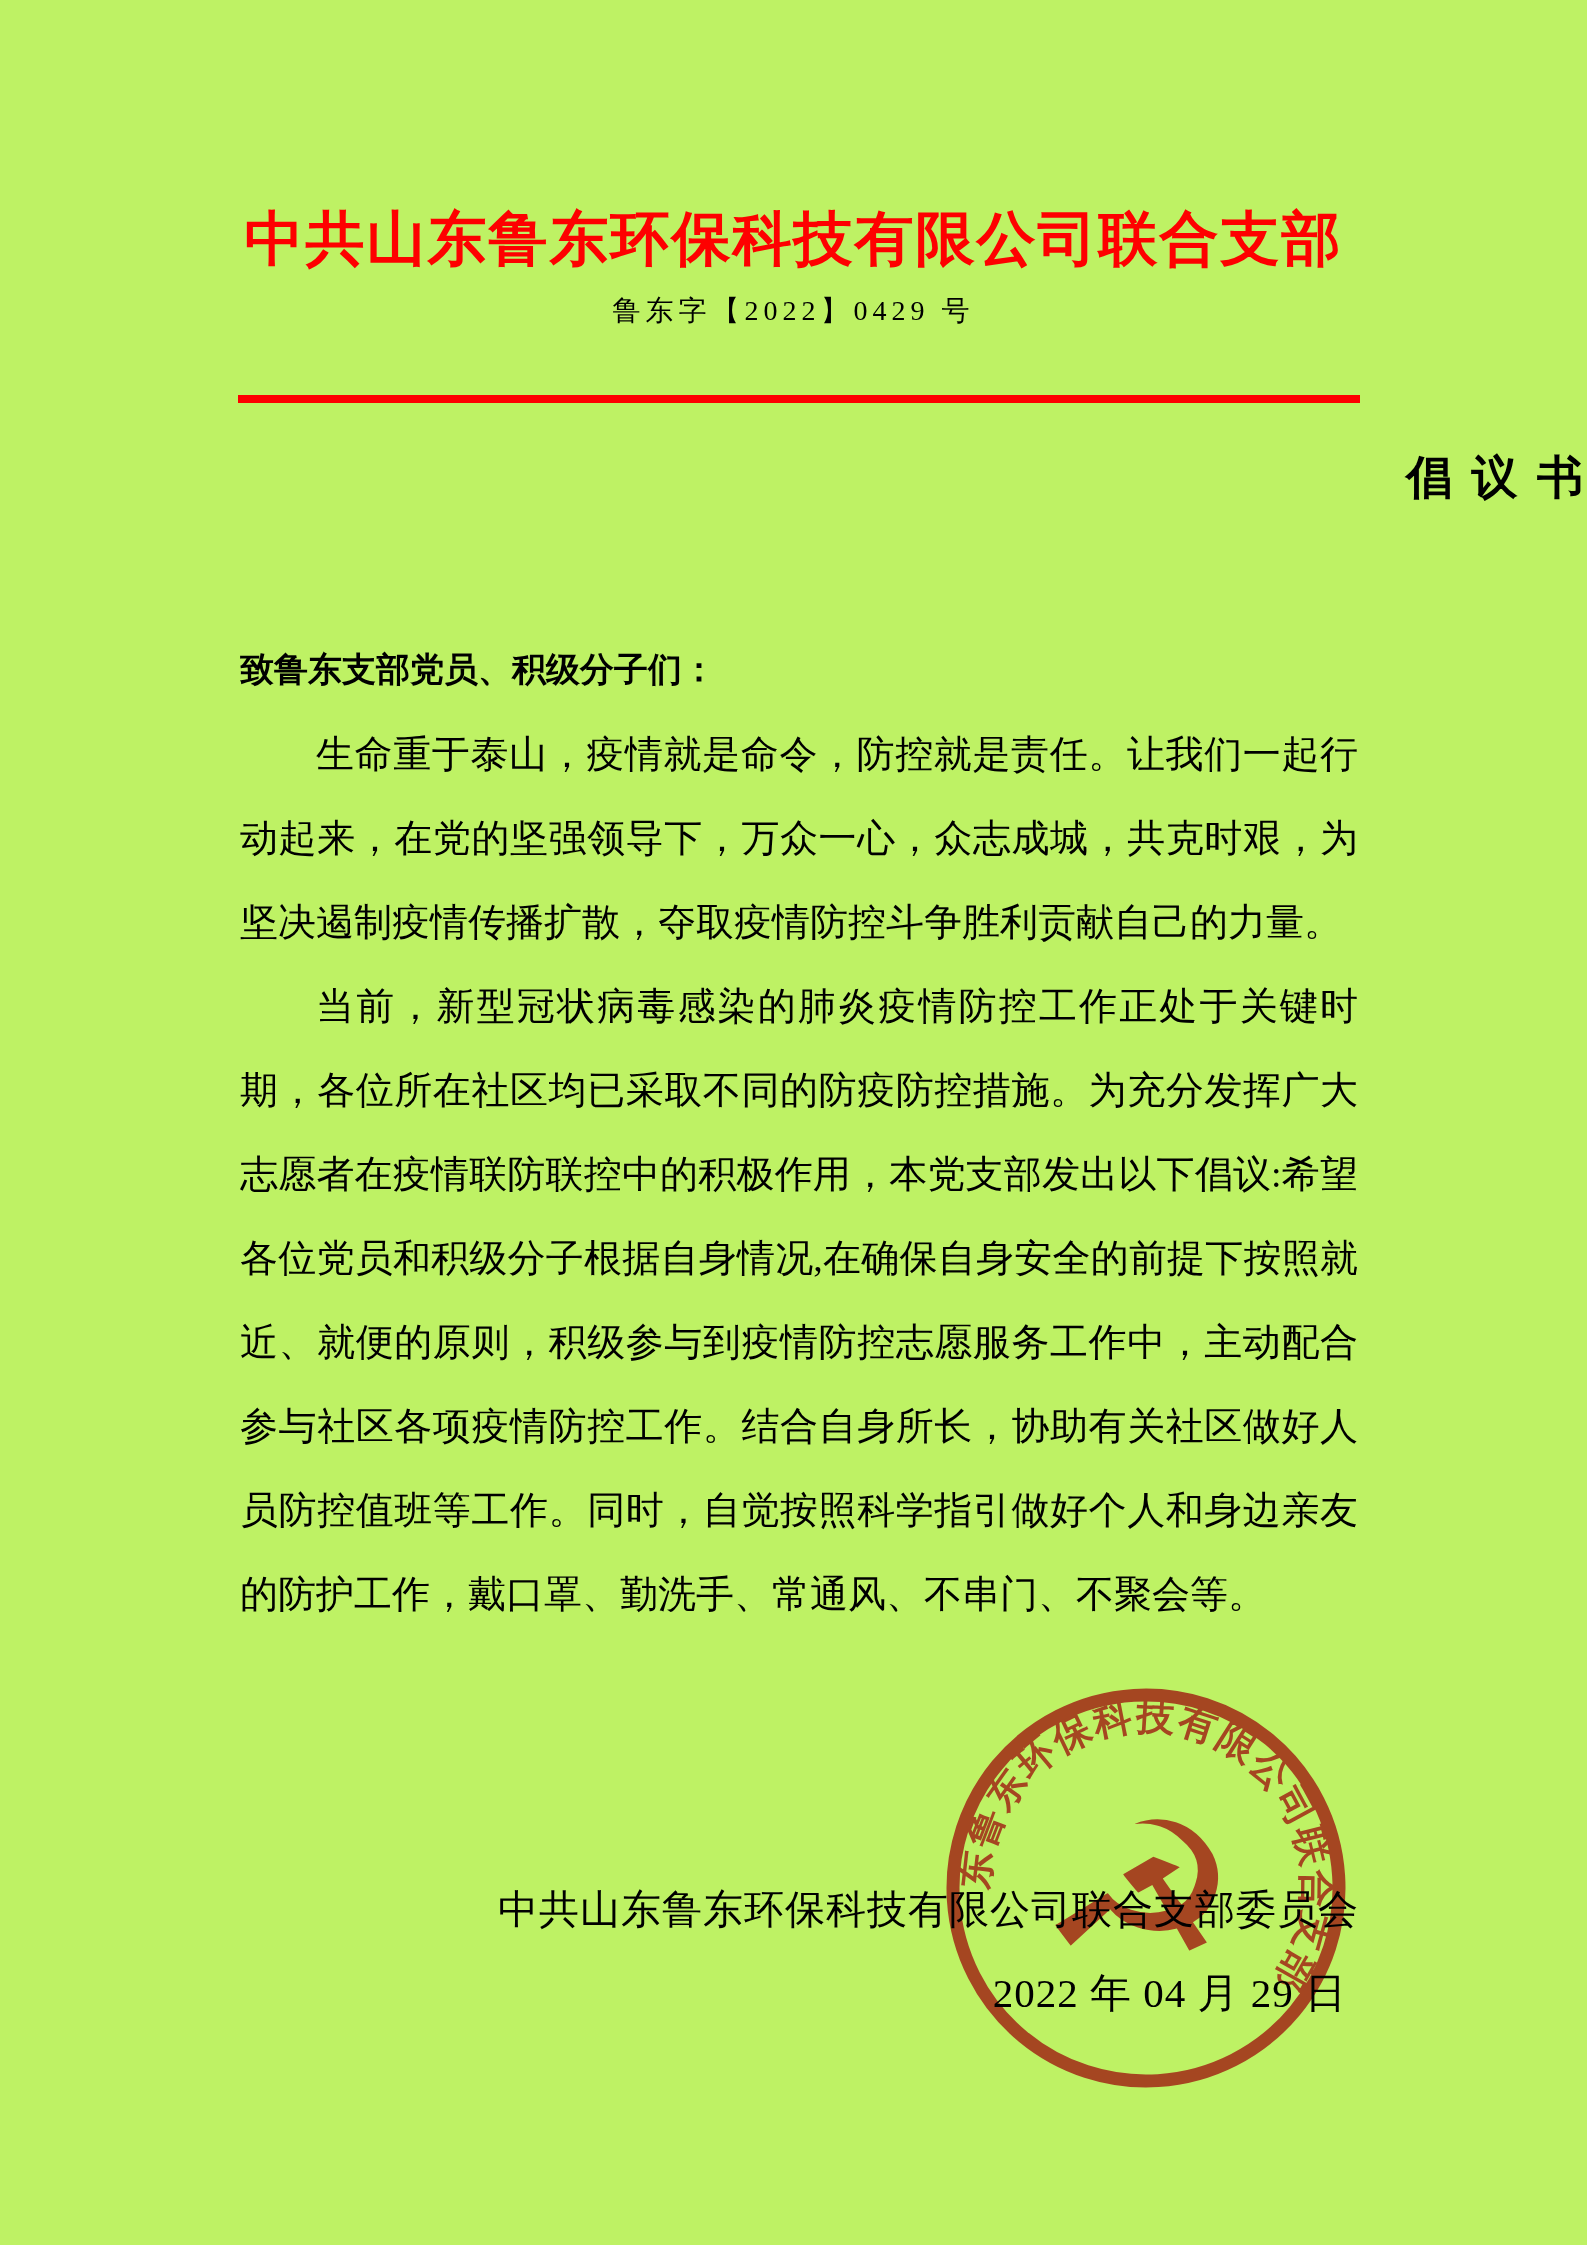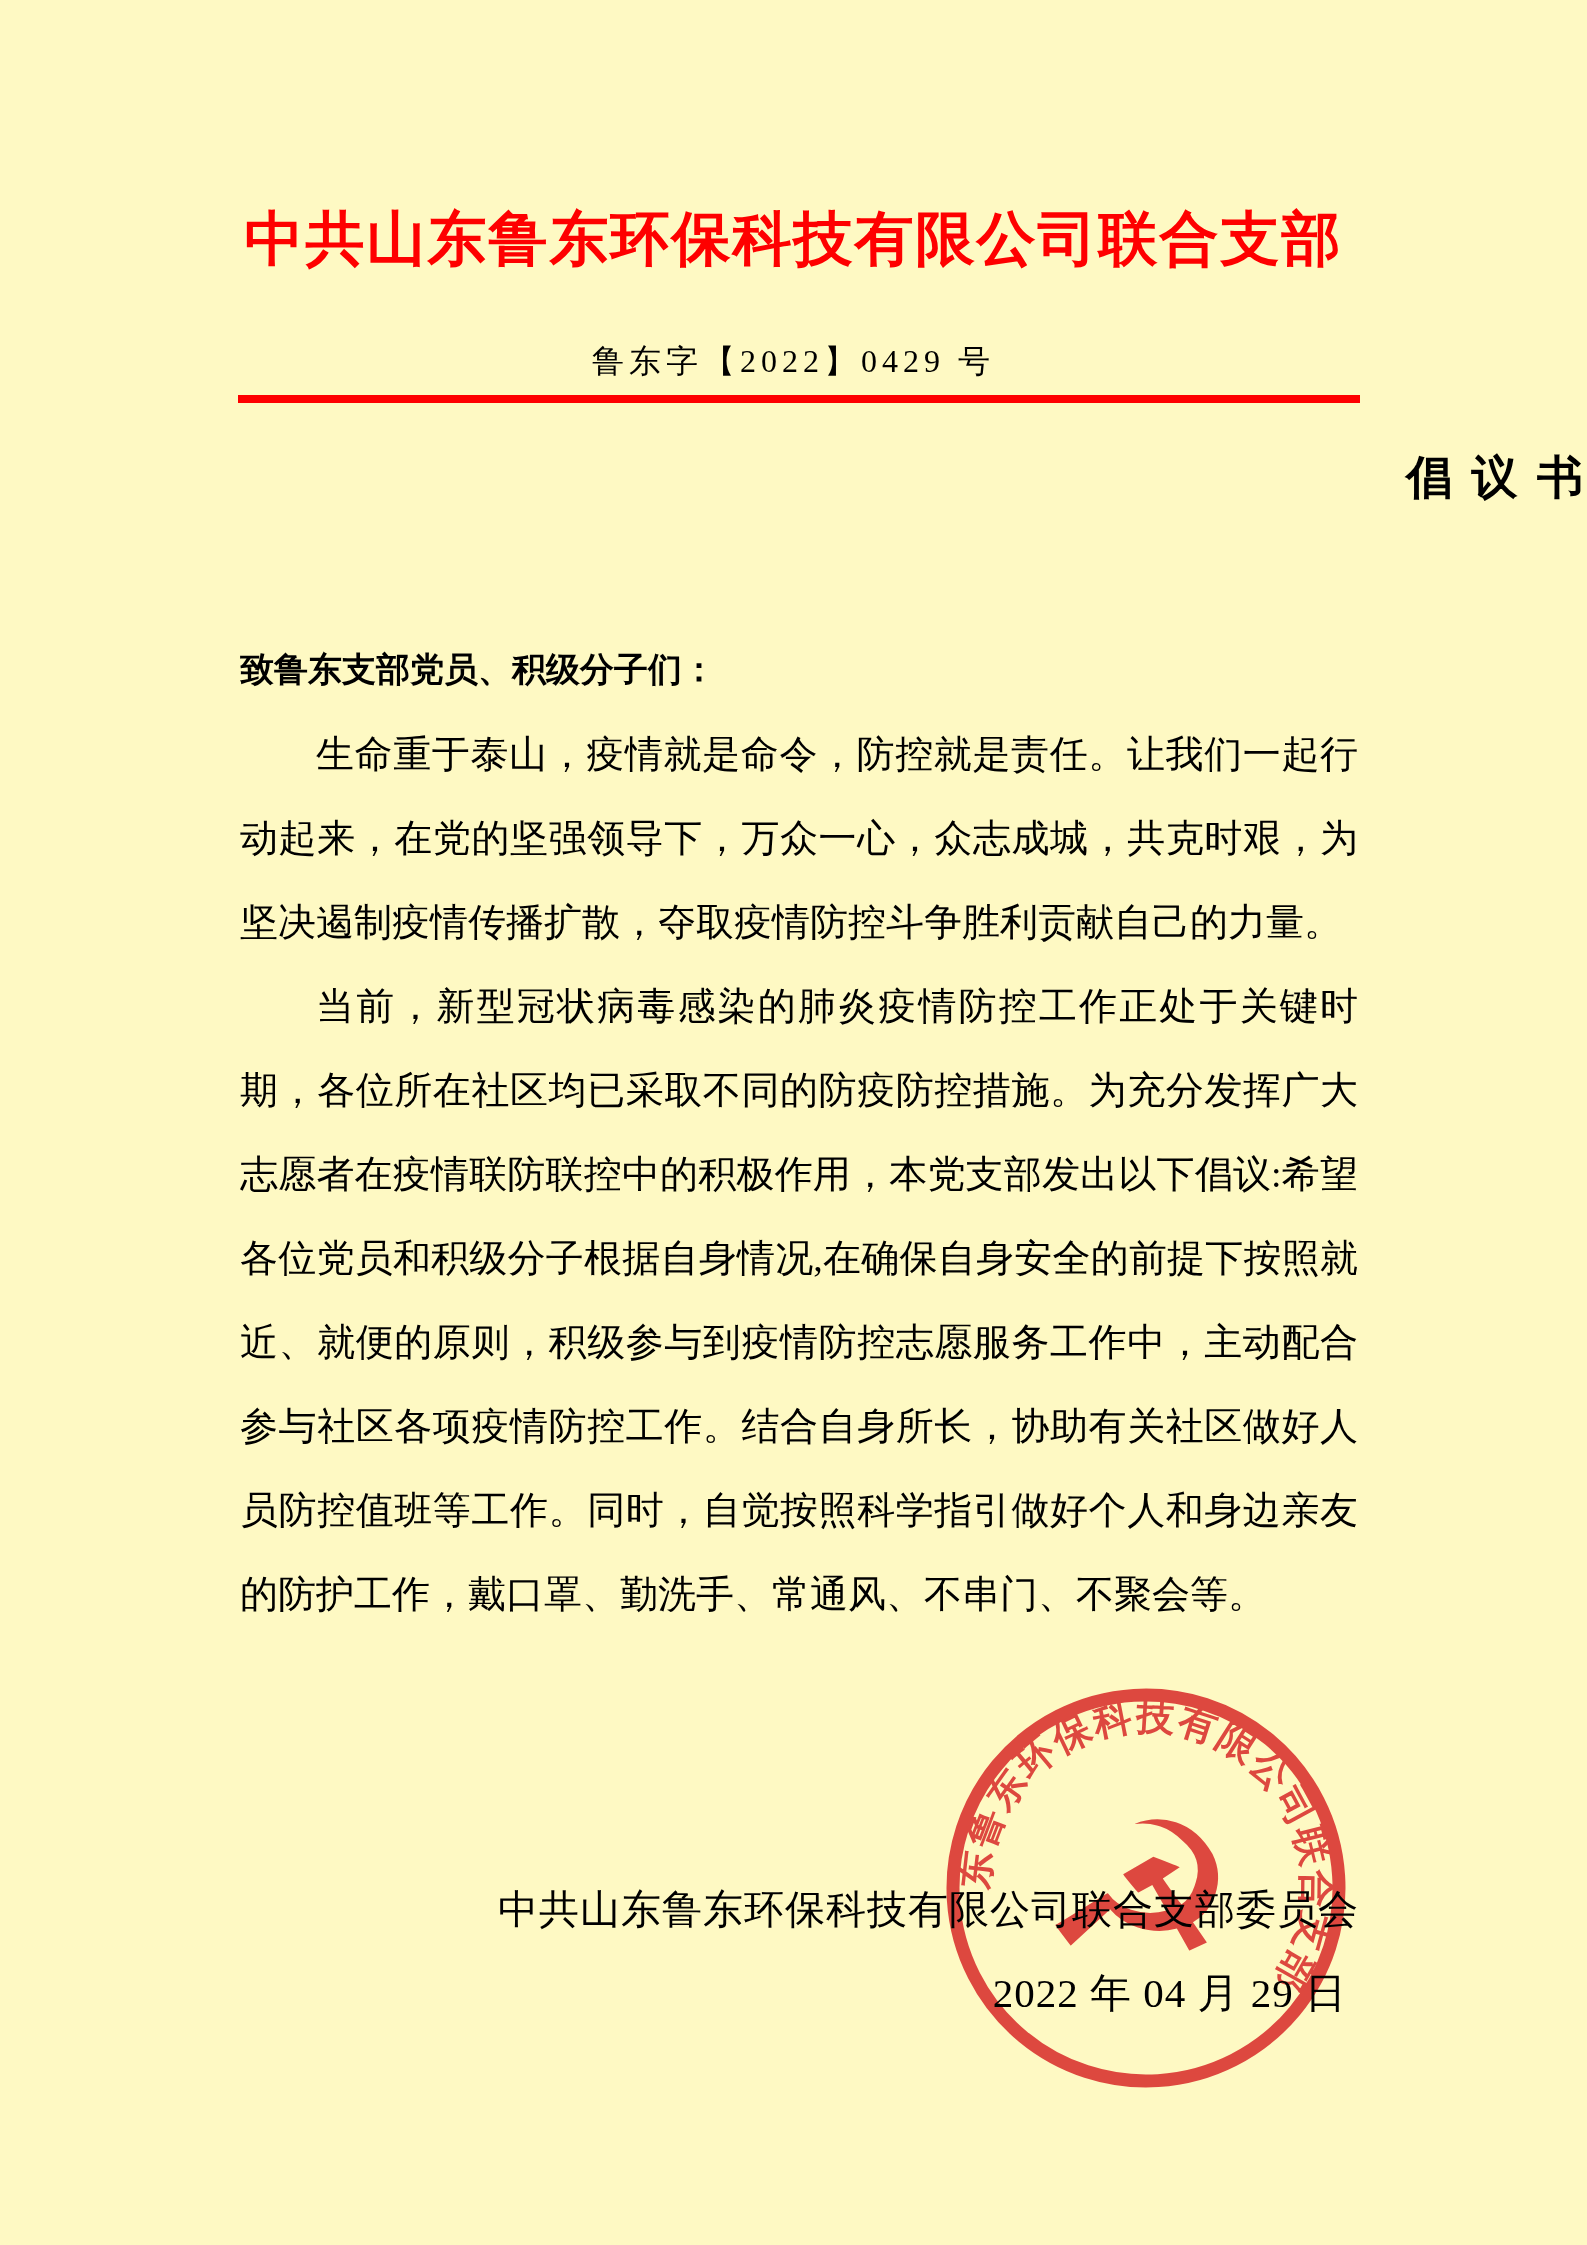--- a/index.html
+++ b/index.html
@@ -4,21 +4,21 @@
 <style>
   html, body {
     margin: 0;
     padding: 0;
     background: #ffffff;
   }
   .page {
     position: relative;
     width: 1587px;
     height: 2245px;
-    background: #fef9c3;
+    background: #bef264;
     overflow: hidden;
     font-family: "Liberation Serif", "DejaVu Serif", serif;
     color: #000000;
   }
   .org-title {
     position: absolute;
     top: 200px;
     left: 0;
     width: 100%;
     text-align: center;
@@ -27,24 +27,23 @@
     color: #fe0000;
     letter-spacing: 2px;
     white-space: nowrap;
   }
   .doc-number {
     position: absolute;
     top: 292px;
     left: 0;
     width: 100%;
     text-align: center;
-    font-size: 32px;
+    font-size: 28px;
     letter-spacing: 5px;
     white-space: nowrap;
-    margin-top: 48px;
   }
   .red-rule {
     position: absolute;
     top: 395px;
     left: 238px;
     width: 1122px;
     height: 8px;
     background: #fe0000;
   }
   .doc-title {

